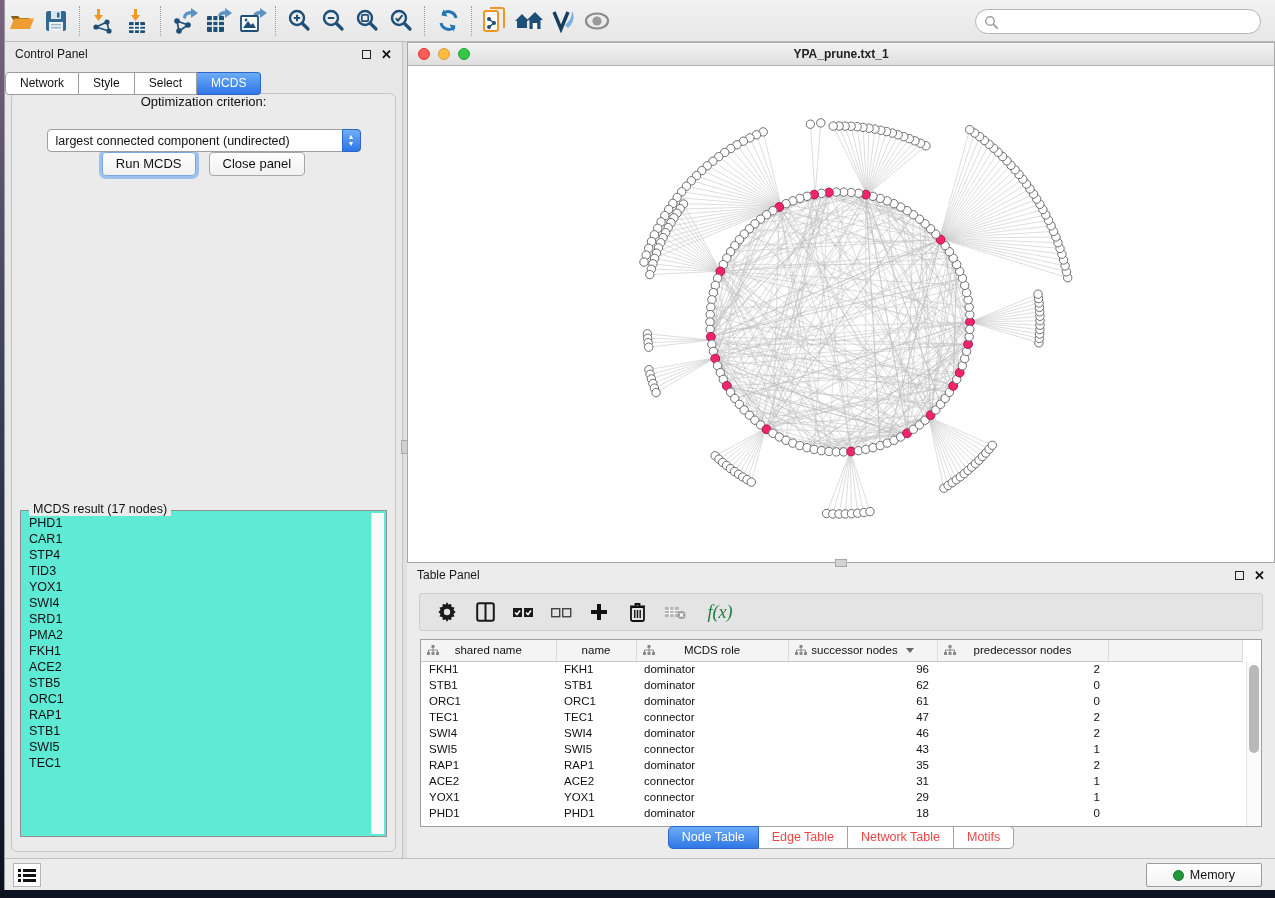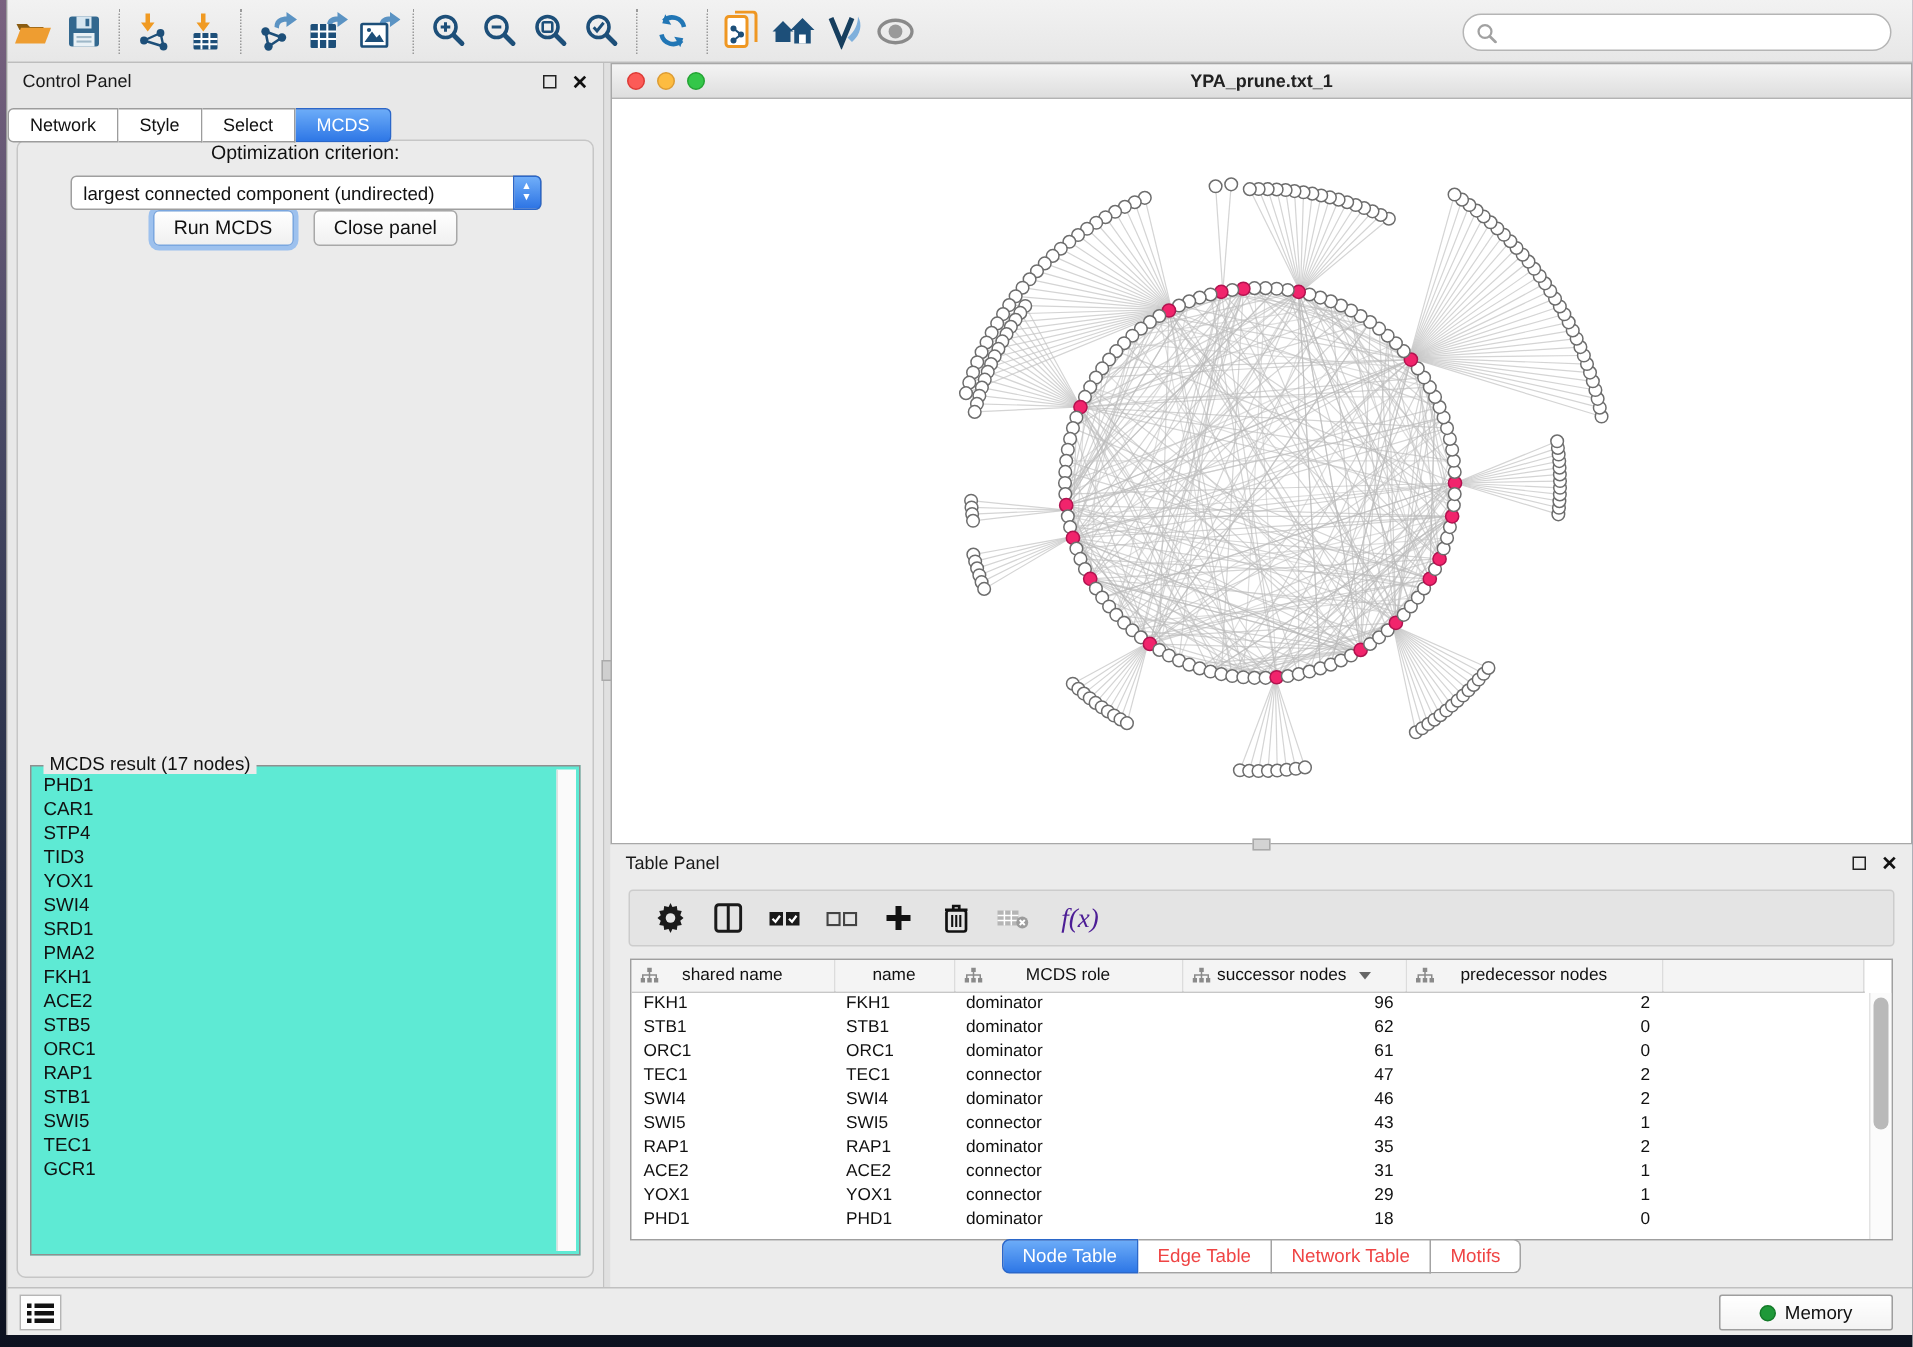--- a/index.html
+++ b/index.html
@@ -23,21 +23,21 @@
   .panel-title { flex:1; }
   .float-glyph { width:9px; height:9px; border:1.5px solid #222; margin-right:10px; display:inline-block; }
   .close-glyph { font-size:13px; font-weight:bold; color:#111; line-height:1; }
   .cp-tabs { position:absolute; left:0; top:30px; width:100%; display:flex; justify-content:flex-start; z-index:3; }
   .cp-tab { font-size:12px; padding:3px 14px 4px; background:#fff; border:1px solid #9c9c9c; border-left:none; color:#111; }
   .cp-tab:first-child { border-left:1px solid #9c9c9c; border-radius:4px 0 0 4px; }
   .cp-tab:last-child { border-radius:0 4px 4px 0; }
   .cp-tab.active { background:linear-gradient(#6cacf8,#2e77e6); border-color:#2b67c9; color:#fff; }
   .cp-body { position:absolute; left:6px; right:6px; top:51px; bottom:6px; background:#ebebeb; border:1px solid #c6c6c6; border-radius:6px; }
   .opt-label { text-align:center; font-size:13px; color:#111; }
-  .opt-select { margin:8px auto 0; width:314px; height:23px; background:#fff; border:1px solid #9f9f9f; border-radius:4px; display:flex; align-items:center; position:relative; }
+  .opt-select { margin:20px auto 0; width:314px; height:23px; background:#fff; border:1px solid #9f9f9f; border-radius:4px; display:flex; align-items:center; position:relative; }
   .opt-select-value { flex:1; font-size:12.5px; padding-left:8px; color:#111; white-space:nowrap; }
   .opt-stepper { width:19px; height:23px; margin-right:-1px; background:linear-gradient(#70aef9,#2d74e4); border-radius:0 4px 4px 0; border:1px solid #2b67c9; display:flex; flex-direction:column; align-items:center; justify-content:center; gap:1px; }
   .opt-stepper span { color:#fff; font-size:7px; line-height:6px; }
   .cp-buttons { display:flex; justify-content:center; gap:13px; }
   .cp-btn { font-size:13px; padding:3px 13px 4px; background:linear-gradient(#ffffff,#f0f0f0); border:1px solid #a8a8a8; border-radius:4px; color:#111; }
   .cp-btn.focused { box-shadow:0 0 0 3px rgba(105,165,240,.6); border-color:#7aa7e0; }
 
   .groupbox { position:absolute; left:8px; right:8px; top:416px; bottom:14px; border:1px solid #8f8f8f; background:#5eead4; }
   .groupbox-label { position:absolute; top:-9px; left:8px; background:#ebebeb; padding:0 4px; font-size:12.5px; color:#111; }
   .result-list { position:absolute; inset:4px 17px 4px 4px; overflow:hidden; }
@@ -59,21 +59,21 @@
   .tl-green { background:#34c749; border:1px solid #24a434; }
   .net-title { position:absolute; left:0; right:0; text-align:center; font-size:12px; font-weight:bold; color:#222; }
   .net-canvas { position:absolute; left:0; right:0; top:23px; bottom:0; background:#fff; }
   .net-canvas svg { display:block; }
   .splitter-handle-h { position:absolute; left:50%; bottom:-5px; transform:translateX(-50%); width:12px; height:8px; background:#d3d3d3; border:1px solid #aaa; z-index:5; }
 
   
   #table-panel { position:absolute; left:0; right:0; top:521px; bottom:0; background:#ececec; }
   .tp-toolbar { margin:6px 12px 0; height:38px; background:#e4e4e4; border:1px solid #cccccc; border-radius:3px; display:flex; align-items:center; gap:12px; padding:0 14px; }
   .tp-icon { display:flex; align-items:center; justify-content:center; width:26px; height:28px; }
-  .fx-label { font-family:"Liberation Serif", serif; font-style:italic; font-size:18px; color:#4c1d95; }
+  .fx-label { font-family:"Liberation Serif", serif; font-style:italic; font-size:18px; color:#15803d; }
   .tp-table-wrap { position:absolute; left:13px; right:13px; top:76px; height:188px; background:#fff; border:1px solid #9f9f9f; overflow:hidden; }
   table.ntable { border-collapse:collapse; table-layout:fixed; width:822px; font-size:11.5px; color:#111; }
   table.ntable th { height:21px; font-weight:normal; background:#f4f4f4; border-right:1px solid #dcdcdc; border-bottom:1px solid #c7c7c7; position:relative; white-space:nowrap; }
   .th-inner { display:flex; align-items:center; justify-content:center; gap:4px; }
   .th-attr-icon { position:absolute; left:6px; top:5px; }
   .sort-chevron { width:0; height:0; border-left:4px solid transparent; border-right:4px solid transparent; border-top:5px solid #666; margin-left:4px; }
   table.ntable td { height:16px; padding:0 8px; white-space:nowrap; overflow:hidden; }
   td.num { text-align:right; padding-right:11px; }
   .table-vscroll { position:absolute; right:0; top:22px; bottom:0; width:15px; background:#fbfbfb; border-left:1px solid #e3e3e3; }
   .table-vscroll .thumb { position:absolute; top:3px; left:2px; width:10px; height:88px; background:#b9b9b9; border-radius:6px; }
@@ -305,21 +305,20 @@
             <div class="result-item">SRD1</div>
             <div class="result-item">PMA2</div>
             <div class="result-item">FKH1</div>
             <div class="result-item">ACE2</div>
             <div class="result-item">STB5</div>
             <div class="result-item">ORC1</div>
             <div class="result-item">RAP1</div>
             <div class="result-item">STB1</div>
             <div class="result-item">SWI5</div>
             <div class="result-item">TEC1</div>
-            <div class="result-item">GCR1</div>
           </div>
         <div class="vscroll-track"></div>
       </div>
     </div>
   </div>
 
   <div id="right-stack">
     <div class="splitter-v"></div>
     <div class="splitter-handle-v"></div>
 

